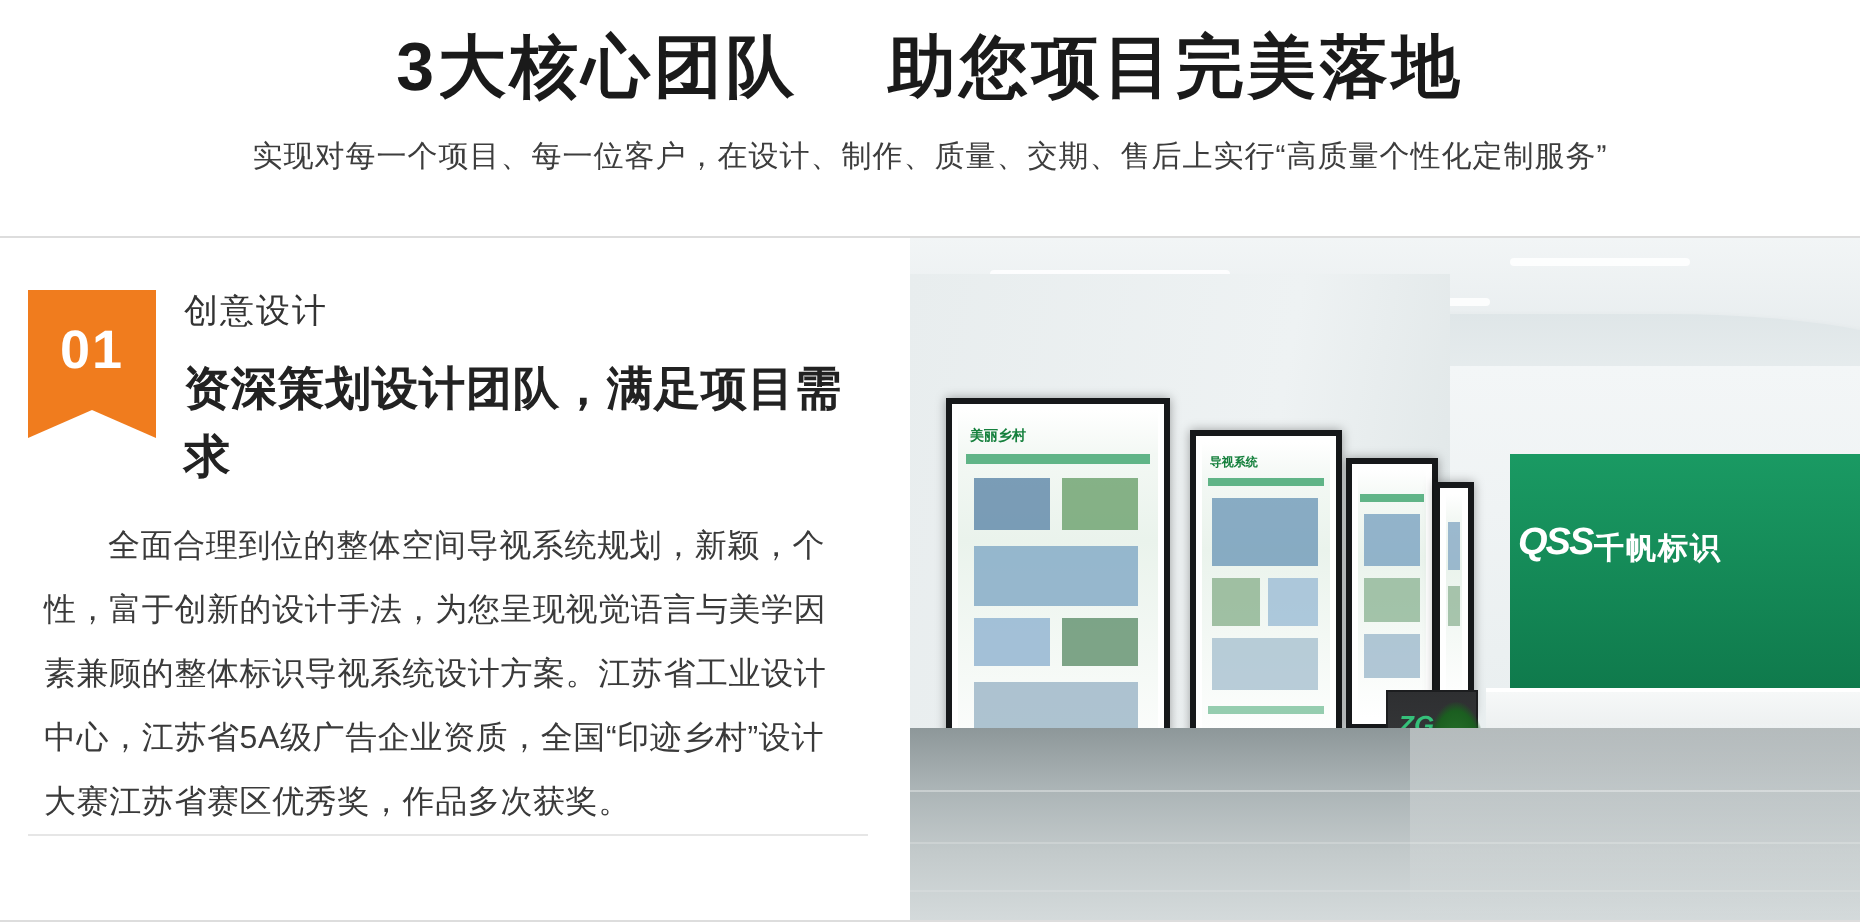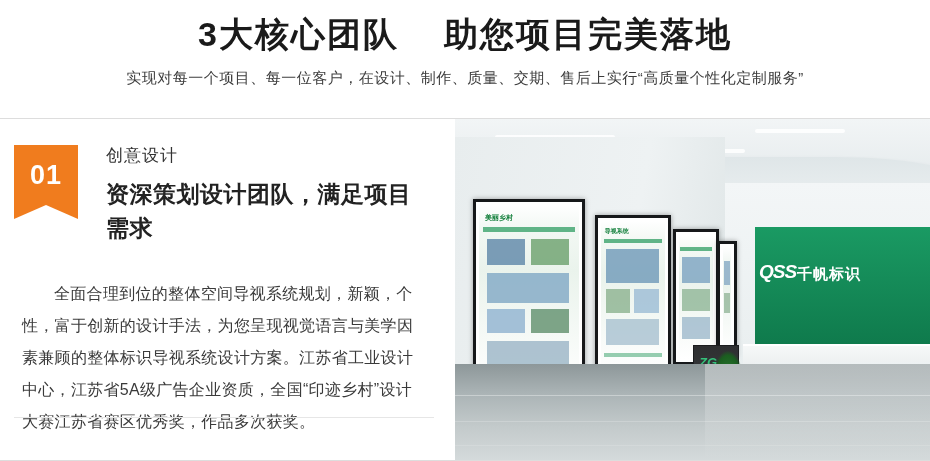--- a/index.html
+++ b/index.html
@@ -116,41 +116,41 @@
     height: 60px;
     line-height: 60px;
     text-align: center;
     color: #ffffff;
     font-size: 27px;
     font-weight: bold;
     letter-spacing: 1px;
     z-index: 2;
   }
   .titles {
-    padding-left: 28px;
+    padding-left: 14px;
     padding-top: 2px;
   }
   .title-1 {
     font-size: 17px;
     color: #333333;
     letter-spacing: 1px;
     line-height: 1.5;
   }
   .title-2 {
     margin-top: 8px;
     font-size: 23px;
     font-weight: bold;
     color: #222222;
     letter-spacing: 0.5px;
     line-height: 1.5;
   }
 
   
   .para {
-    margin-top: 32px;
+    margin-top: 12px;
     padding-left: 8px;
     padding-right: 16px;
     font-size: 16px;
     line-height: 32px;
     color: #3a3a3a;
     text-indent: 32px;
     letter-spacing: 0.3px;
   }
 
   

